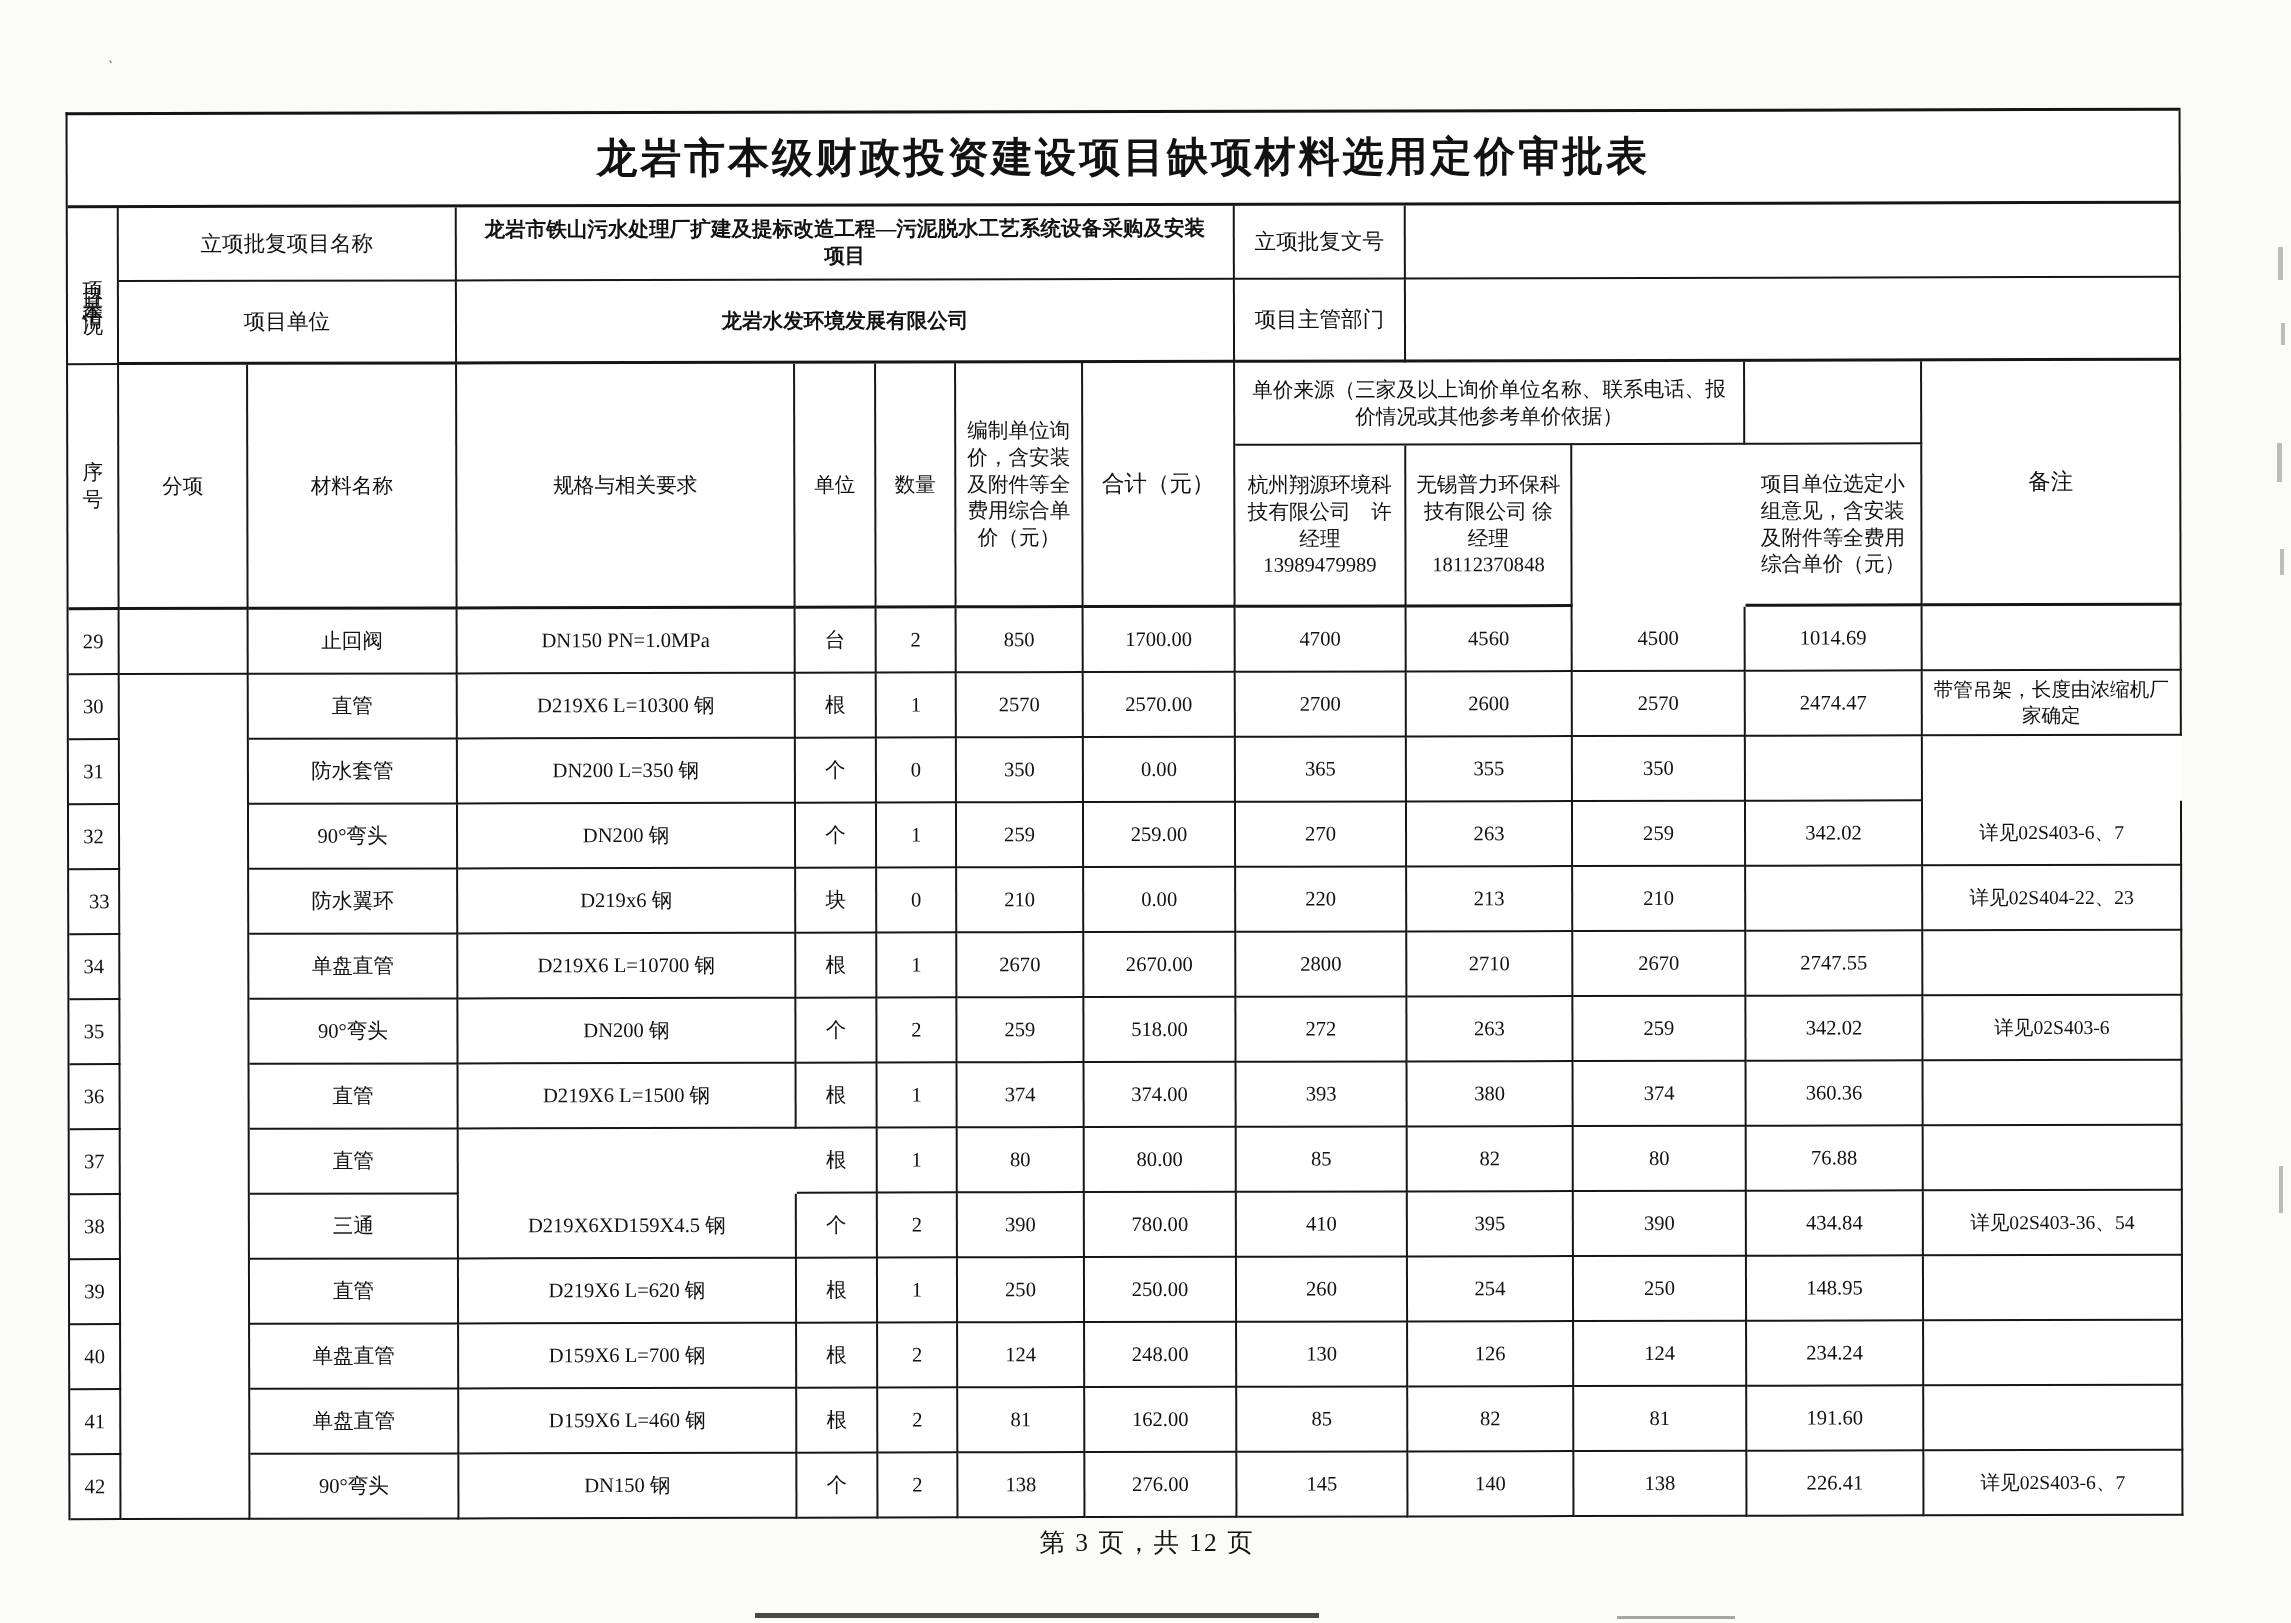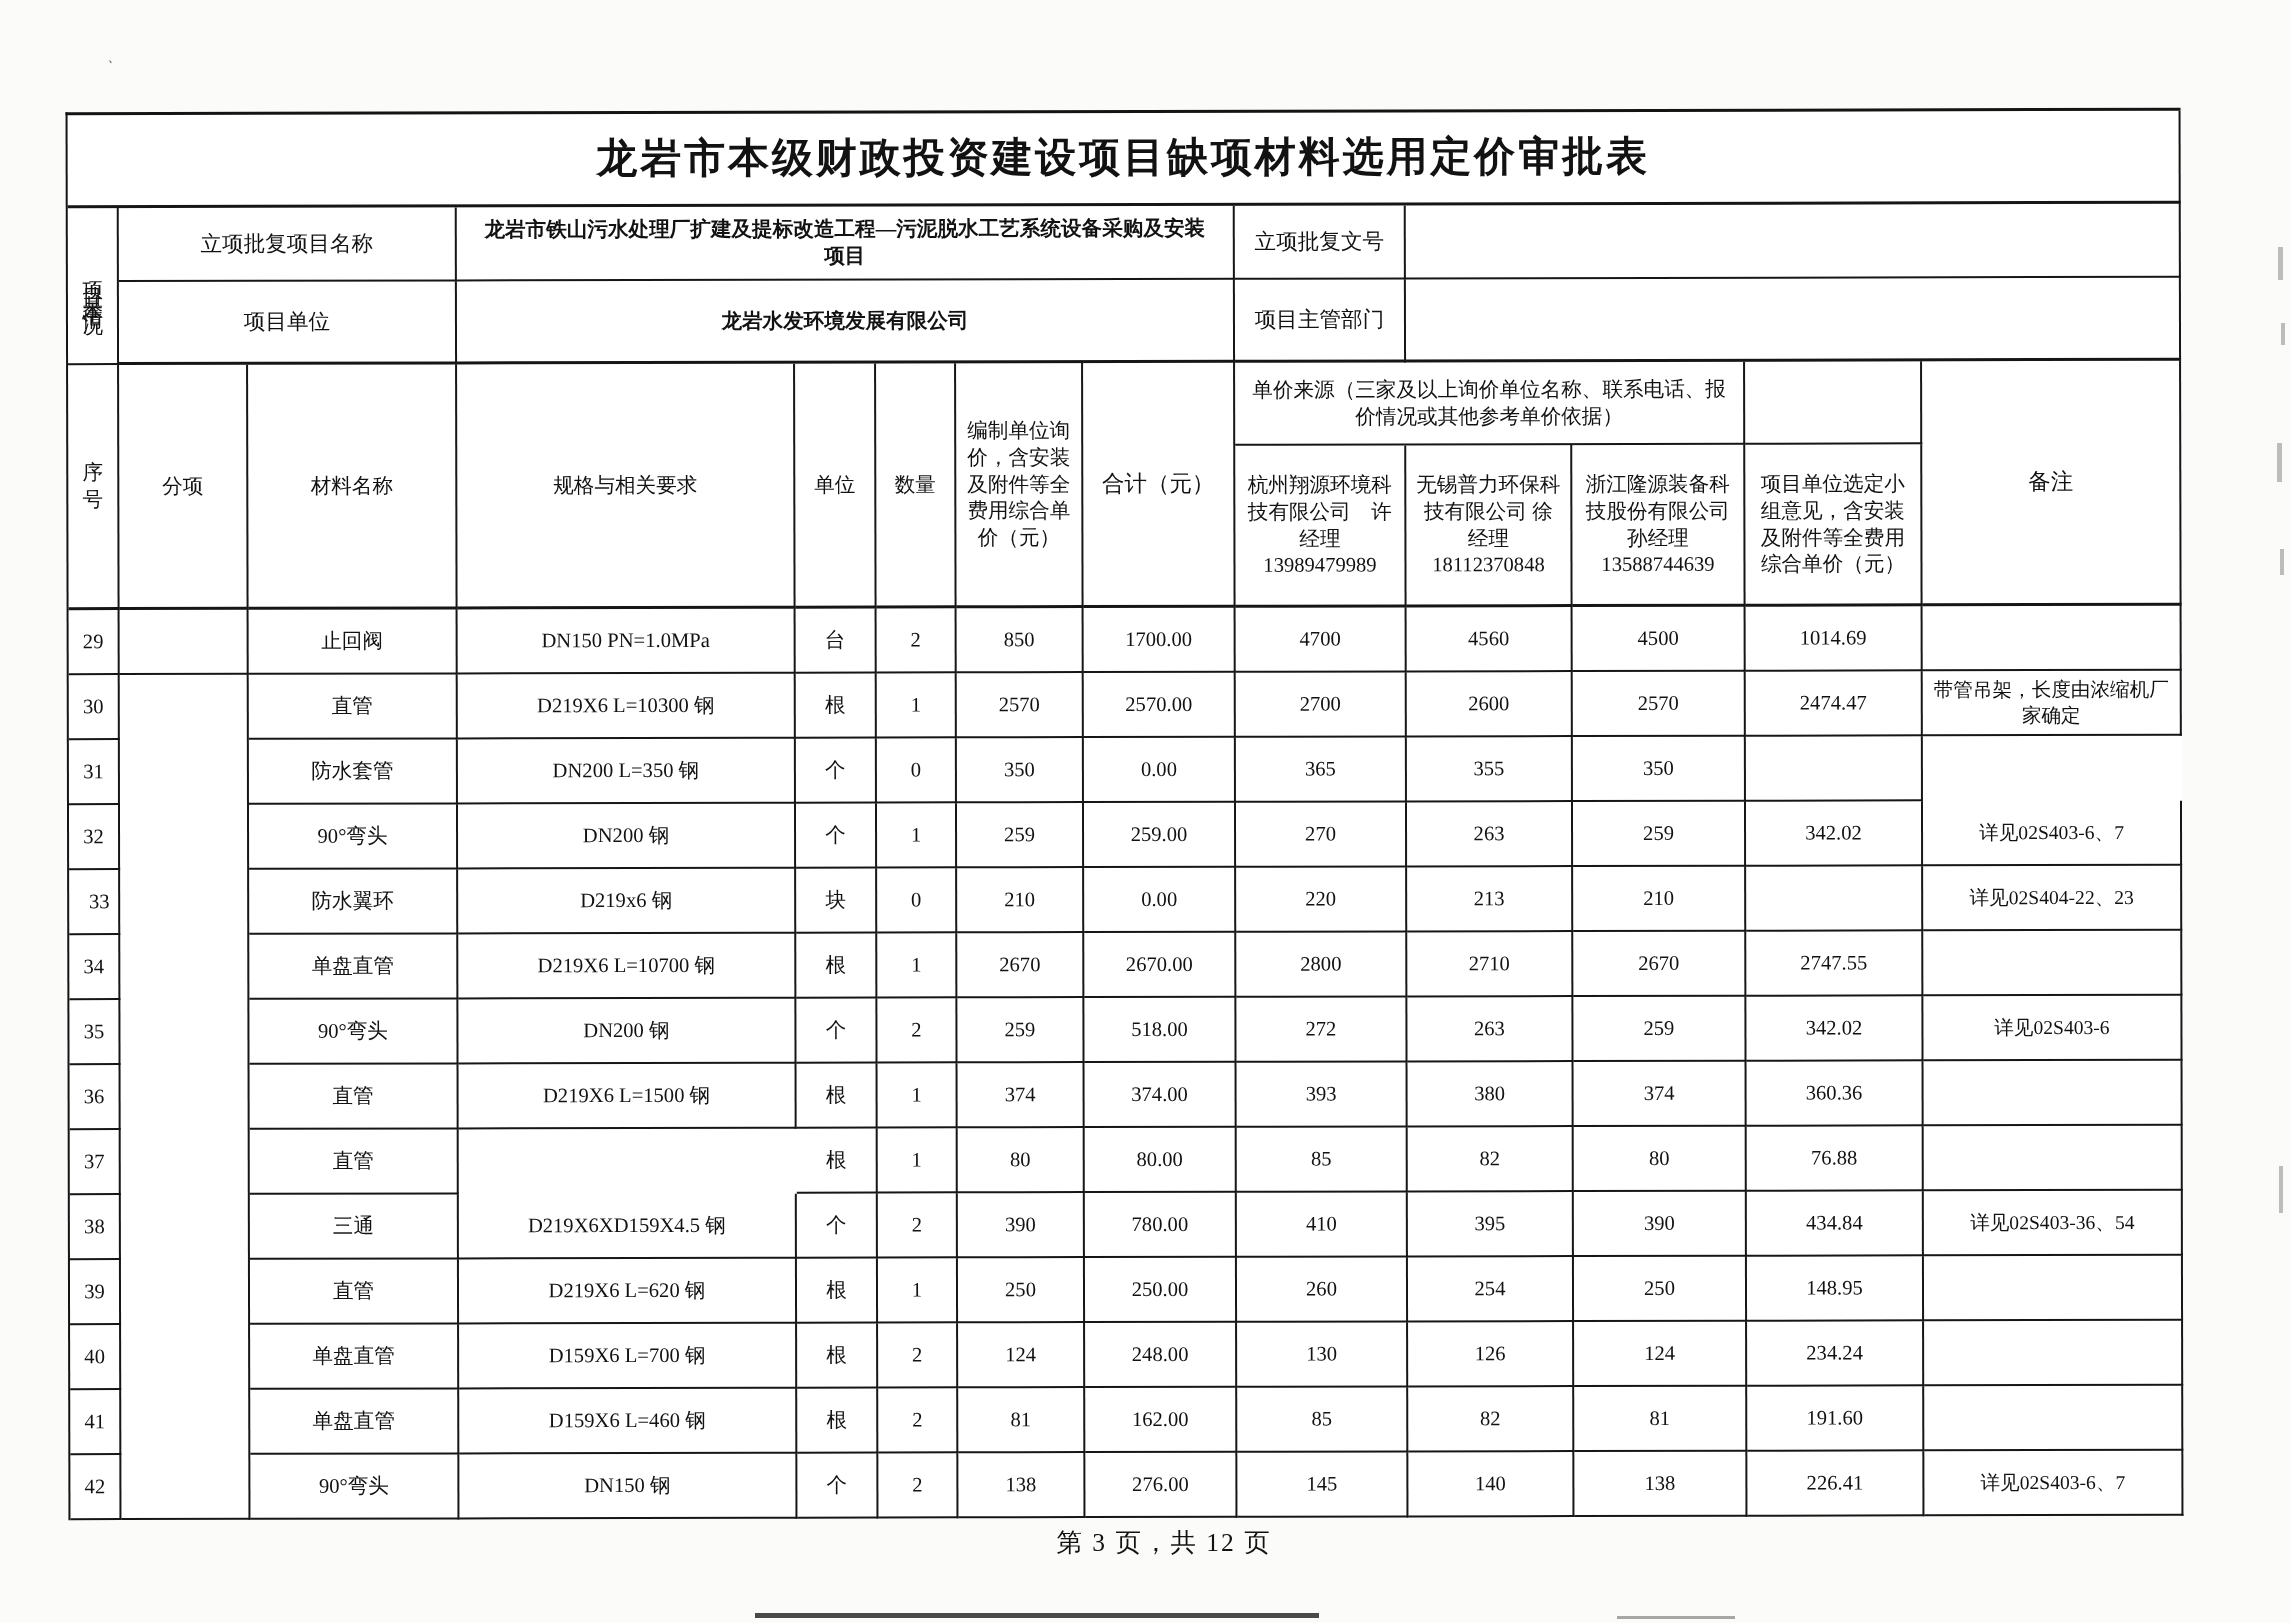--- a/index.html
+++ b/index.html
@@ -37,21 +37,21 @@
   }
   .vt{
     writing-mode:vertical-rl;text-orientation:upright;
     letter-spacing:6.9px;font-size:20.6px;
   }
   .lbl{font-size:21.6px;}
   .pname{font-weight:600;padding:2px 27.4px;font-size:20.6px;}
   .hdr{font-size:20.6px;padding:2px 7.8px;}
   .remark{font-size:19.6px;padding:2px 9.8px;}
   .footer{
-    position:absolute;left:68px;top:1525px;width:2114px;
+    position:absolute;left:51px;top:1525px;width:2114px;
     text-align:center;font-size:25.5px;letter-spacing:2px;
     transform:translateX(39px);
   }
   .art{position:absolute;background:#8a8a8a;opacity:.55;filter:blur(0.6px);}
   .art.dark{background:#2a2a2a;opacity:.85;}
   .speck{position:absolute;color:#777;font-size:17.6px;}
 </style>
 </head>
 <body>
 
@@ -76,21 +76,20 @@
   <div class="c hdr hb" style="grid-row:4/6;grid-column:4;">规格与相关要求</div>
   <div class="c hdr hb" style="grid-row:4/6;grid-column:5;">单位</div>
   <div class="c hdr hb" style="grid-row:4/6;grid-column:6;">数量</div>
   <div class="c hdr hb" style="grid-row:4/6;grid-column:7;">编制单位询价，含安装及附件等全费用综合单价（元）</div>
   <div class="c hdr hb" style="grid-row:4/6;grid-column:8;font-size:22.5px;">合计（元）</div>
   <div class="c hdr" style="grid-row:4;grid-column:9/12;">单价来源（三家及以上询价单位名称、联系电话、报价情况或其他参考单价依据）</div>
   <div class="c" style="grid-row:4;grid-column:12;"></div>
   <div class="c hdr hb" style="grid-row:4/6;grid-column:13;font-size:22.5px;">备注</div>
   <div class="c hdr hb" style="grid-row:5;grid-column:9;">杭州翔源环境科技有限公司　许经理 13989479989</div>
   <div class="c hdr hb" style="grid-row:5;grid-column:10;">无锡普力环保科技有限公司 徐经理 18112370848</div>
-  <div class="c hdr hb" style="grid-row:5;grid-column:11;">浙江隆源装备科技股份有限公司 孙经理 13588744639</div>
   <div class="c hdr hb" style="grid-row:5;grid-column:12;">项目单位选定小组意见，含安装及附件等全费用综合单价（元）</div>
 
 <div class="c" style="grid-column-start: 1; grid-row-start: 6;">29</div>
     <div class="c" style="grid-column-start: 2; grid-row-start: 6;"></div>
     <div class="c" style="grid-column-start: 3; grid-row-start: 6;">止回阀</div>
     <div class="c" style="grid-column-start: 4; grid-row-start: 6;">DN150 PN=1.0MPa</div>
     <div class="c" style="grid-column-start: 5; grid-row-start: 6;">台</div>
     <div class="c" style="grid-column-start: 6; grid-row-start: 6;">2</div>
     <div class="c" style="grid-column-start: 7; grid-row-start: 6;">850</div>
     <div class="c" style="grid-column-start: 8; grid-row-start: 6;">1700.00</div>

